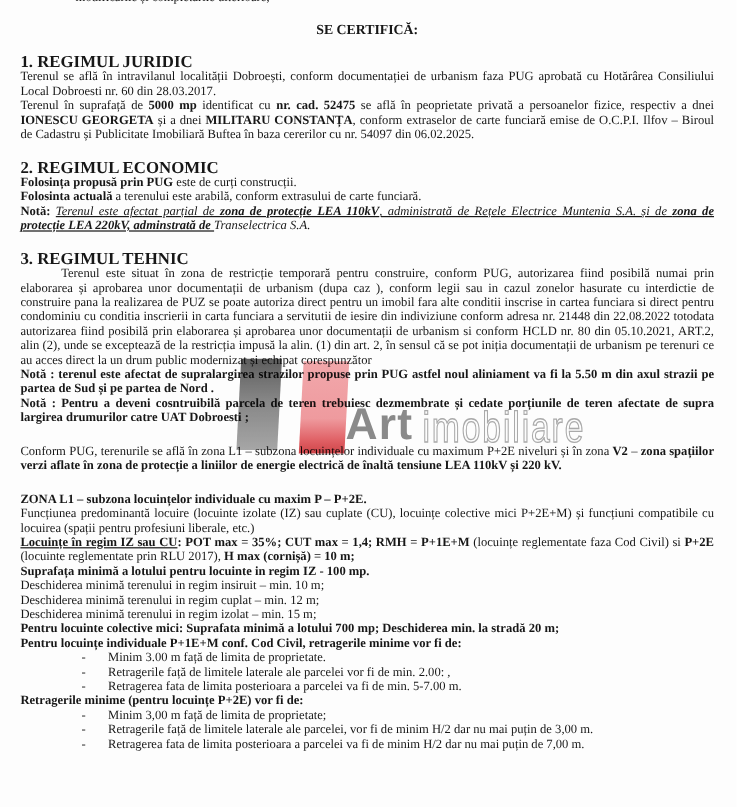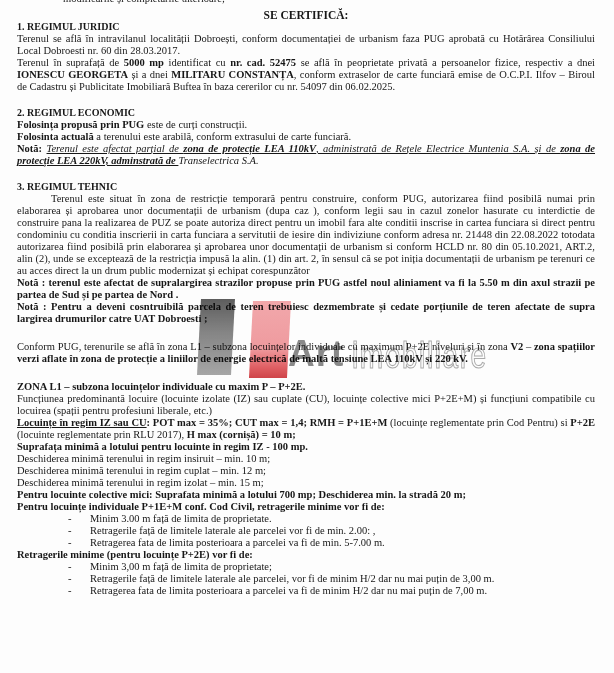--- a/index.html
+++ b/index.html
@@ -10,24 +10,24 @@
     color:#171717;
   }
   .b{font-weight:bold}
   .i{font-style:italic}
   .u{text-decoration:underline}
   .j{text-align:justify}
   .indent{text-indent:34px}
   .para{margin:0}
   .clip-top{height:5px; overflow:hidden;}
   .clip-top span{display:block; margin-top:-7px; margin-left:46px;}
-  .certify{text-align:center; font-weight:bold; font-size:11.5px; margin-top:4px;}
+  .certify{text-align:center; font-weight:bold; font-size:11.5px; margin-top:14px;}
   .section{margin-top:0}
   .section:not(:first-child){margin-top:14px}
-  .sec-heading{font-weight:bold; font-size:10px;}
+  .sec-heading{font-weight:bold; font-size:14px;margin-top:16px;}
   .sp{}
   .sp2{margin-top:16px}
   .bullet{position:relative; padding-left:73px;}
   .dash{position:absolute; left:51px; top:0;}
   
   .watermark{position:absolute; left:0; top:0; width:614px; height:673px;
     pointer-events:none; mix-blend-mode:multiply;}
   .wm-bar-gray{position:absolute; left:199px; top:299px; width:34px; height:76px;
     background:linear-gradient(180deg, rgba(72,72,72,.88) 0%, rgba(108,108,108,.82) 45%, rgba(142,142,142,.78) 100%);
     transform:skewX(-3deg);}
@@ -64,21 +64,21 @@
         <div class="para j sp"><span class="b">Notă: </span><span class="i u">Terenul este afectat parțial de </span><span class="b i u">zona de protecție LEA 110kV</span><span class="i u">, administrată de Rețele Electrice Muntenia S.A. și de </span><span class="b i u">zona de protecție LEA 220kV, adminstrată de </span><span class="i">Transelectrica S.A.</span></div>
       </div>
       <div class="section">
         <div class="sec-heading">3. REGIMUL TEHNIC</div>
         <div class="para j indent sp"><span class="">Terenul este situat în zona de restricție temporară pentru construire, conform PUG, autorizarea fiind posibilă numai prin elaborarea și aprobarea unor documentații de urbanism (dupa caz ), conform legii sau in cazul zonelor hasurate cu interdictie de construire pana la realizarea de PUZ se poate autoriza direct pentru un imobil fara alte conditii inscrise in cartea funciara si direct pentru condominiu cu conditia inscrierii in carta funciara a servitutii de iesire din indiviziune conform adresa nr. 21448 din 22.08.2022 totodata autorizarea fiind posibilă prin elaborarea și aprobarea unor documentații de urbanism si conform HCLD nr. 80 din 05.10.2021, ART.2, alin (2), unde se exceptează de la restricția impusă la alin. (1) din art. 2, în sensul că se pot iniția documentații de urbanism pe terenuri ce au acces direct la un drum public modernizat și echipat corespunzător</span></div>
         <div class="para j"><span class="b">Notă : terenul  este afectat de supralargirea strazilor propuse prin PUG astfel noul aliniament va fi la 5.50 m din axul strazii pe partea de Sud  și pe partea de Nord .</span></div>
         <div class="para j"><span class="b">Notă : Pentru a deveni cosntruibilă parcela de teren trebuiesc  dezmembrate și cedate porțiunile de teren afectate de supra largirea drumurilor catre UAT Dobroesti ;</span></div>
         <div class="para j sp2"><span class="">Conform PUG, terenurile se află în zona L1 – subzona locuințelor individuale cu maximum P+2E niveluri și în zona </span><span class="b">V2</span><span class=""> – </span><span class="b">zona spațiilor verzi aflate în zona de protecție a liniilor de energie electrică de înaltă tensiune LEA 110kV și 220 kV.</span></div>
         <div class="para sp2"><span class="b">ZONA L1 – subzona locuințelor individuale cu maxim P – P+2E.</span></div>
         <div class="para j"><span class="">Funcțiunea predominantă locuire (locuinte izolate (IZ) sau cuplate (CU), locuințe colective mici P+2E+M) și funcțiuni compatibile cu locuirea (spații pentru profesiuni liberale, etc.)</span></div>
-        <div class="para j"><span class="b u">Locuințe în regim IZ sau CU</span><span class="b">: POT max = 35%; CUT max = 1,4; RMH = P+1E+M</span><span class=""> (locuințe reglementate prin Cod Pentru) si </span><span class="b">P+2E</span><span class=""> (locuinte reglementate prin RLU 2017), </span><span class="b">H max (cornișă) = 10 m;</span></div>
+        <div class="para j"><span class="b u">Locuințe în regim IZ sau CU</span><span class="b">: POT max = 35%; CUT max = 1,4; RMH = P+1E+M</span><span class=""> (locuințe reglementate faza Cod Civil) si </span><span class="b">P+2E</span><span class=""> (locuinte reglementate prin RLU 2017), </span><span class="b">H max (cornișă) = 10 m;</span></div>
         <div class="para"><span class="b">Suprafața minimă a lotului pentru locuinte in regim IZ - 100 mp.</span></div>
         <div class="para"><span class="">Deschiderea minimă terenului in regim insiruit – min. 10 m;</span></div>
         <div class="para"><span class="">Deschiderea minimă terenului in regim cuplat – min. 12 m;</span></div>
         <div class="para"><span class="">Deschiderea minimă terenului in regim izolat – min. 15 m;</span></div>
         <div class="para"><span class="b">Pentru locuinte colective mici: Suprafata minimă a lotului 700 mp; Deschiderea min. la stradă 20 m;</span></div>
         <div class="para"><span class="b">Pentru locuințe individuale P+1E+M conf. Cod Civil, retragerile minime vor fi de:</span></div>
         <div class="bullet j"><span class="dash">-</span><span class="">Minim 3.00 m față de limita de proprietate.</span></div>
         <div class="bullet j"><span class="dash">-</span><span class="">Retragerile față de limitele laterale ale parcelei vor fi de min. 2.00: ,</span></div>
         <div class="bullet j"><span class="dash">-</span><span class="">Retragerea fata de limita posterioara a parcelei va fi de min. 5-7.00 m.</span></div>
         <div class="para"><span class="b">Retragerile minime (pentru locuințe P+2E) vor fi de:</span></div>

